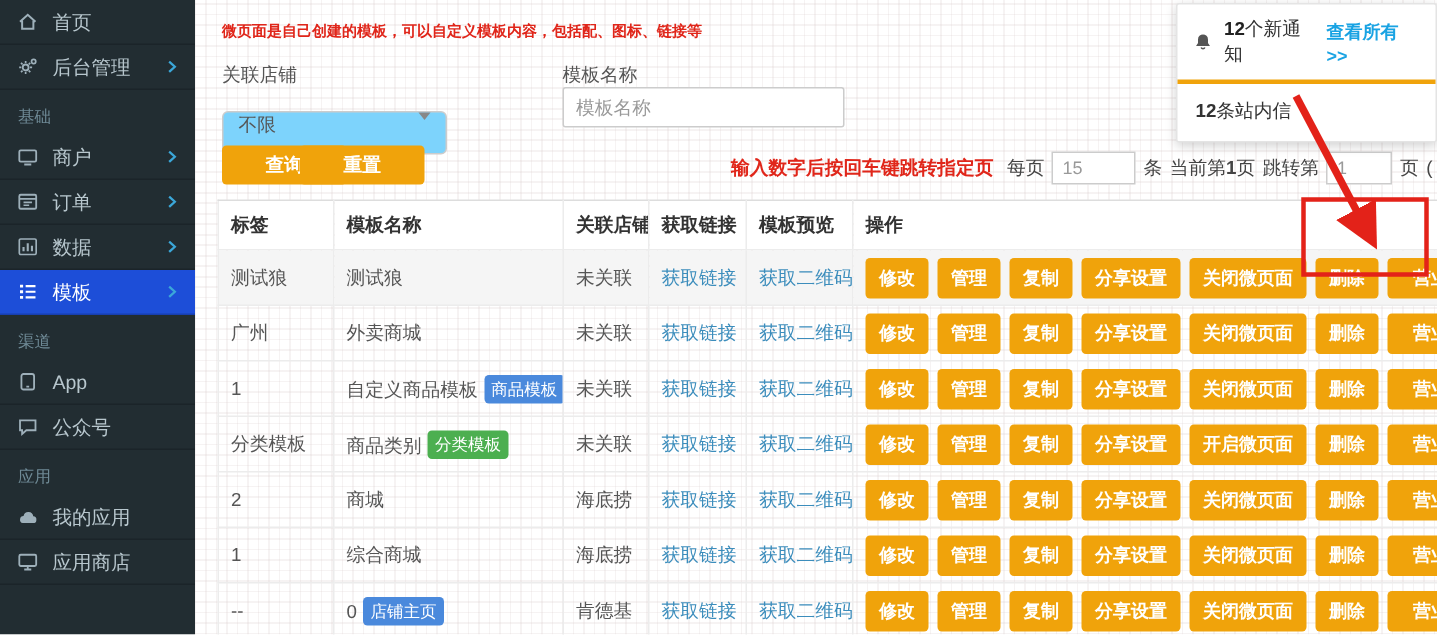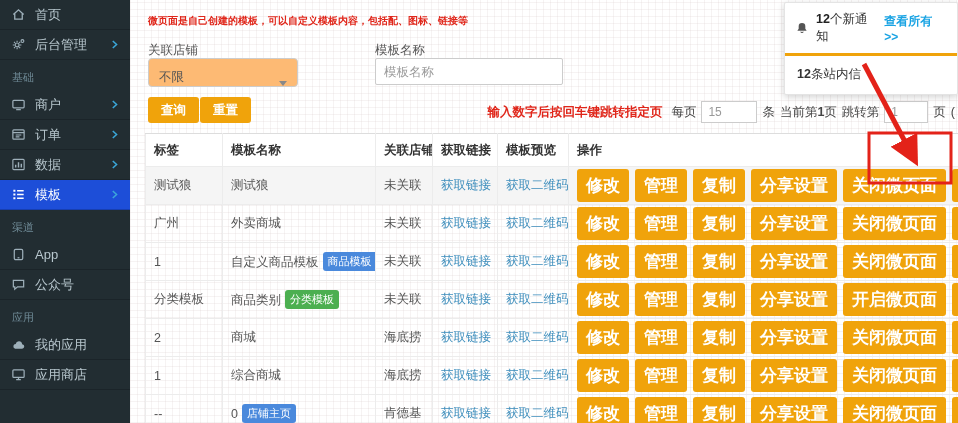--- a/index.html
+++ b/index.html
@@ -21,50 +21,50 @@
   .s-partial{height:14px;display:flex;align-items:flex-start;padding:6px 10px 0;gap:9px;color:#b8c7ce;overflow:hidden}
   
   .main-bg{position:absolute;left:130px;top:0;right:0;bottom:0;background:#fff;z-index:0;
     background-image:repeating-linear-gradient(0deg,rgba(214,200,200,.22) 0 1px,transparent 1px 7px),
                      repeating-linear-gradient(90deg,rgba(214,200,200,.22) 0 1px,transparent 1px 7px)}
   
   .alert{position:absolute;left:148px;top:14px;color:#e0261a;font-weight:700;font-size:10px;z-index:1}
   
   .flabel{position:absolute;font-size:12.5px;color:#555;z-index:1}
   .lab-shop{left:148px;top:42px}.lab-name{left:375px;top:42px}
-  .select{position:absolute;left:148px;top:58px;width:148px;height:27px;background:#fdba74;
-          border:1px solid #ccc;border-radius:4px;display:flex;align-items:flex-end;z-index:1;cursor:pointer}
+  .select{position:absolute;left:148px;top:74px;width:148px;height:27px;background:#7dd3fc;
+          border:1px solid #ccc;border-radius:4px;display:flex;align-items:flex-start;z-index:1;cursor:pointer}
   .select .val{padding-left:10px;color:#555;font-size:12.5px}
   .caret{margin-left:auto;margin-right:10px;width:0;height:0;border-left:4px solid transparent;
          border-right:4px solid transparent;border-top:5px solid #888}
   .tinput{position:absolute;left:375px;top:58px;width:170px;height:25px;border:1px solid #ccc;
           border-radius:2px;padding:0 8px;font-size:12.5px;color:#333;z-index:1;font-family:inherit}
   .tinput::placeholder{color:#999}
   .btn{position:absolute;top:97px;height:26px;background:#f0a30b;color:#fff;border:none;border-radius:3px;
-       font-weight:700;font-size:12.5px;padding:0 13px;cursor:pointer;z-index:1;font-family:inherit}
+       font-weight:700;font-size:12.5px;padding:0 29px;cursor:pointer;z-index:1;font-family:inherit}
   .btn-q{left:148px}.btn-r{left:200px}
   
   .pager{position:absolute;top:99px;right:3px;height:26px;display:flex;align-items:center;gap:5px;
          font-size:12.5px;color:#444;z-index:1;white-space:nowrap}
   .pager .tip{color:#e0261a;font-weight:700;margin-right:4px}
   .pager input{height:20px;border:1px solid #ccc;font-size:12px;color:#999;padding:0 6px;font-family:inherit}
   .pg-per{width:42px}.pg-jump{width:30px}
   .pg-cur b{font-weight:700}
   
   .tablewrap{position:absolute;left:145px;top:133px;width:813px;z-index:1}
   table{border-collapse:collapse;width:813px;font-size:12.5px;table-layout:fixed}
   th,td{border:1px solid #ececec;text-align:left;padding:2px 8px;overflow:hidden;white-space:nowrap}
   thead th{height:28px;font-weight:700;color:#333;background:#fff;border-top:1px solid #ddd}
   tbody td{height:32px;color:#555}
   tr.hl td{background:#f5f5f5}
   a.tlink{color:#3c8dbc;text-decoration:none;cursor:pointer}
   .badge{display:inline-block;color:#fff;font-size:11px;padding:2px 5px;border-radius:3px;margin-left:4px;vertical-align:1px}
   .b-blue{background:#4a89dc}.b-green{background:#4caf50}
   .ops{display:flex;align-items:center;gap:6px}
-  .abtn{background:#f0a30b;border:none;color:#fff;font-weight:700;font-size:17px;padding:5px 9px;
+  .abtn{background:#f0a30b;border:none;color:#fff;font-weight:700;font-size:12px;padding:5px 9px;
         border-radius:3px;cursor:pointer;white-space:nowrap;font-family:Liberation Mono, monospace}
   .abtn.wide{padding:5px 17px}
   
   .popup{position:absolute;left:784px;top:2px;width:172px;background:#fff;border:1px solid #e4e4e4;
          box-shadow:0 2px 7px rgba(0,0,0,.18);z-index:6;border-radius:2px}
   .popup-head{display:flex;align-items:center;gap:7px;padding:8px 10px;border-bottom:3px solid #f0a30b;font-size:12.5px}
   .popup-head .bell{color:#555}
   .popup-head b{font-weight:700;color:#222}
   .viewall{margin-left:auto;color:#19a3e3;font-weight:700;font-size:12px;cursor:pointer;text-decoration:none}
   .popup-body{padding:10px 12px 11px;font-size:12.5px;color:#333}

